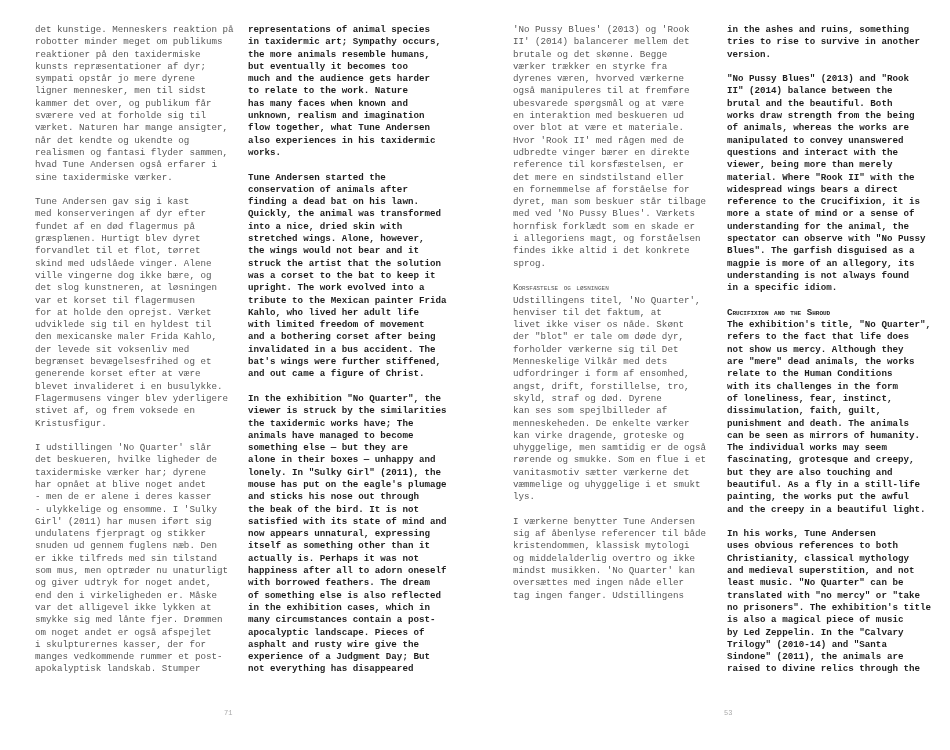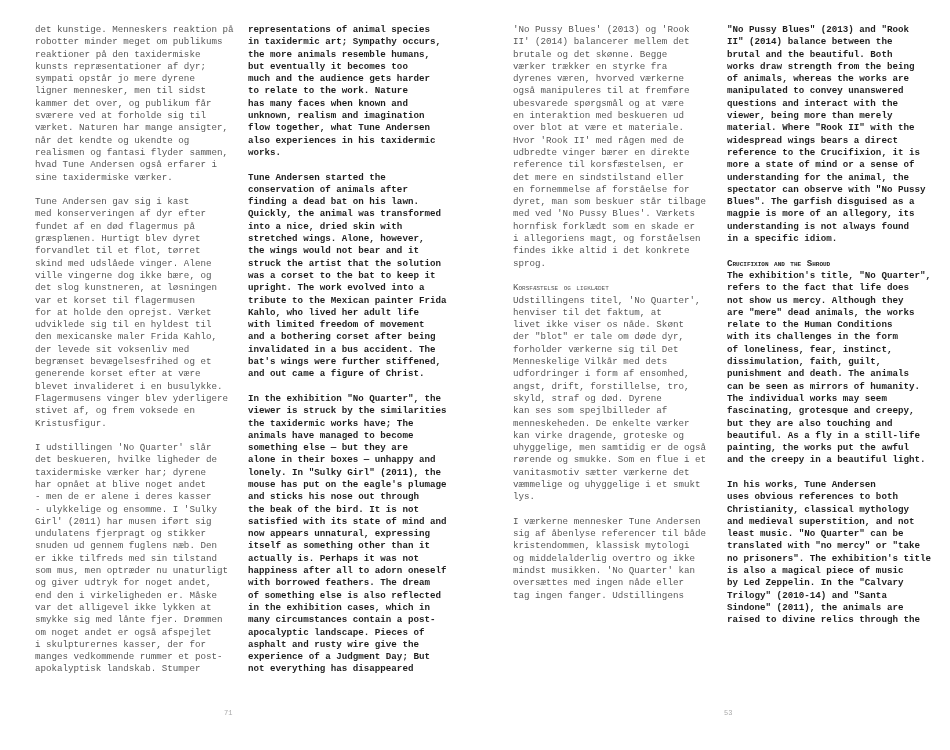--- a/index.html
+++ b/index.html
@@ -180,48 +180,51 @@
 udbredte vinger bærer en direkte
 reference til korsfæstelsen, er
 det mere en sindstilstand eller
 en fornemmelse af forståelse for
 dyret, man som beskuer står tilbage
 med ved 'No Pussy Blues'. Værkets
 hornfisk forklædt som en skade er
 i allegoriens magt, og forståelsen
 findes ikke altid i det konkrete
 sprog.</p>
-    <div class="section-heading">Korsfæstelse og ligklædet</div>
+    <div class="section-heading">Korsfæstelse og løsningen</div>
     <p>Udstillingens titel, 'No Quarter',
 henviser til det faktum, at
 livet ikke viser os nåde. Skønt
 der "blot" er tale om døde dyr,
 forholder værkerne sig til Det
 Menneskelige Vilkår med dets
 udfordringer i form af ensomhed,
 angst, drift, forstillelse, tro,
 skyld, straf og død. Dyrene
 kan ses som spejlbilleder af
 menneskeheden. De enkelte værker
 kan virke dragende, groteske og
 uhyggelige, men samtidig er de også
 rørende og smukke. Som en flue i et
 vanitasmotiv sætter værkerne det
 væmmelige og uhyggelige i et smukt
 lys.</p>
-    <p>I værkerne mennesker Tune Andersen
+    <p>I værkerne benytter Tune Andersen
 sig af åbenlyse referencer til både
 kristendommen, klassisk mytologi
 og middelalderlig overtro og ikke
 mindst musikken. 'No Quarter' kan
 oversættes med ingen nåde eller
 tag ingen fanger. Udstillingens</p>
   </div>
 
   <div class="col col-4 col-en">
+    <p>in the ashes and ruins, something
+tries to rise to survive in another
+version.</p>
     <p>"No Pussy Blues" (2013) and "Rook
 II" (2014) balance between the
 brutal and the beautiful. Both
 works draw strength from the being
 of animals, whereas the works are
 manipulated to convey unanswered
 questions and interact with the
 viewer, being more than merely
 material. Where "Rook II" with the
 widespread wings bears a direct

